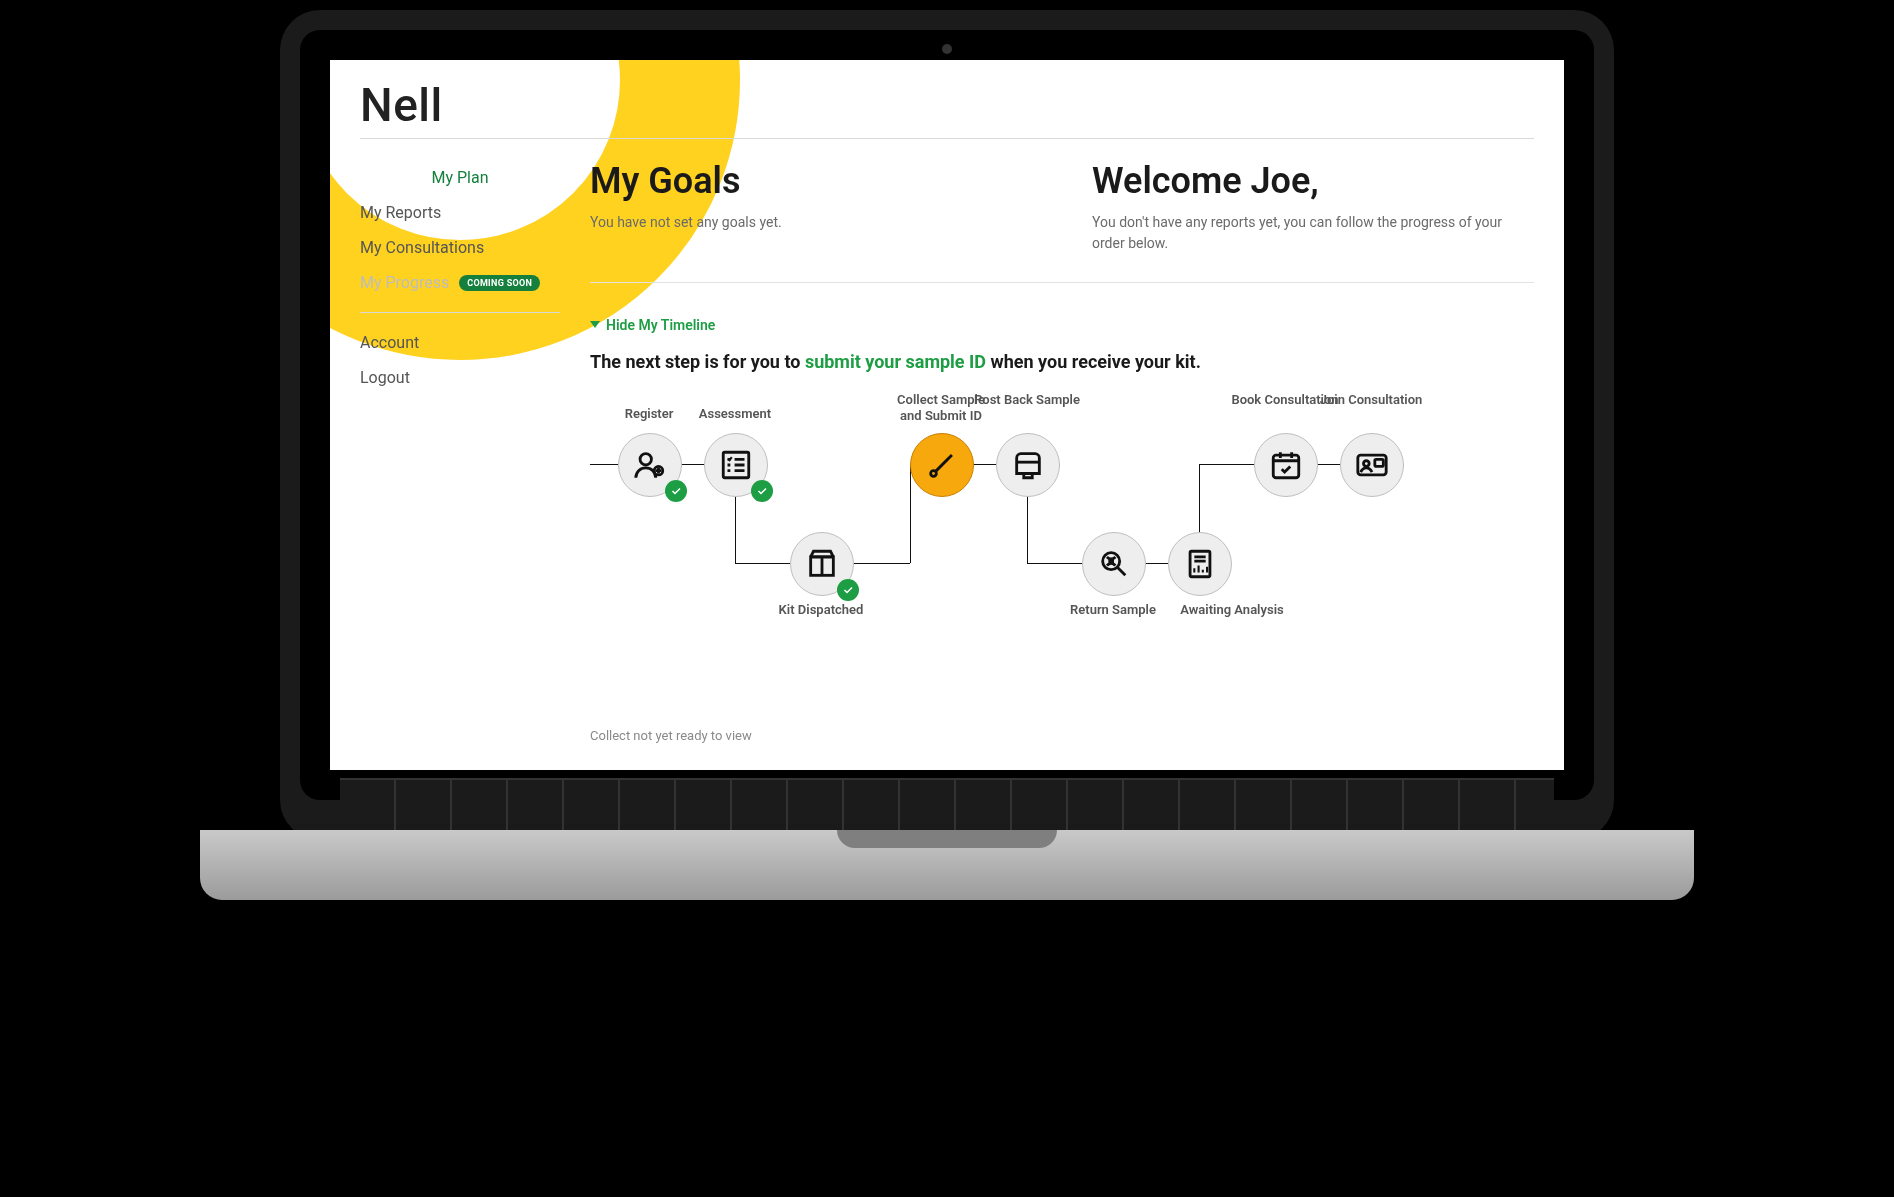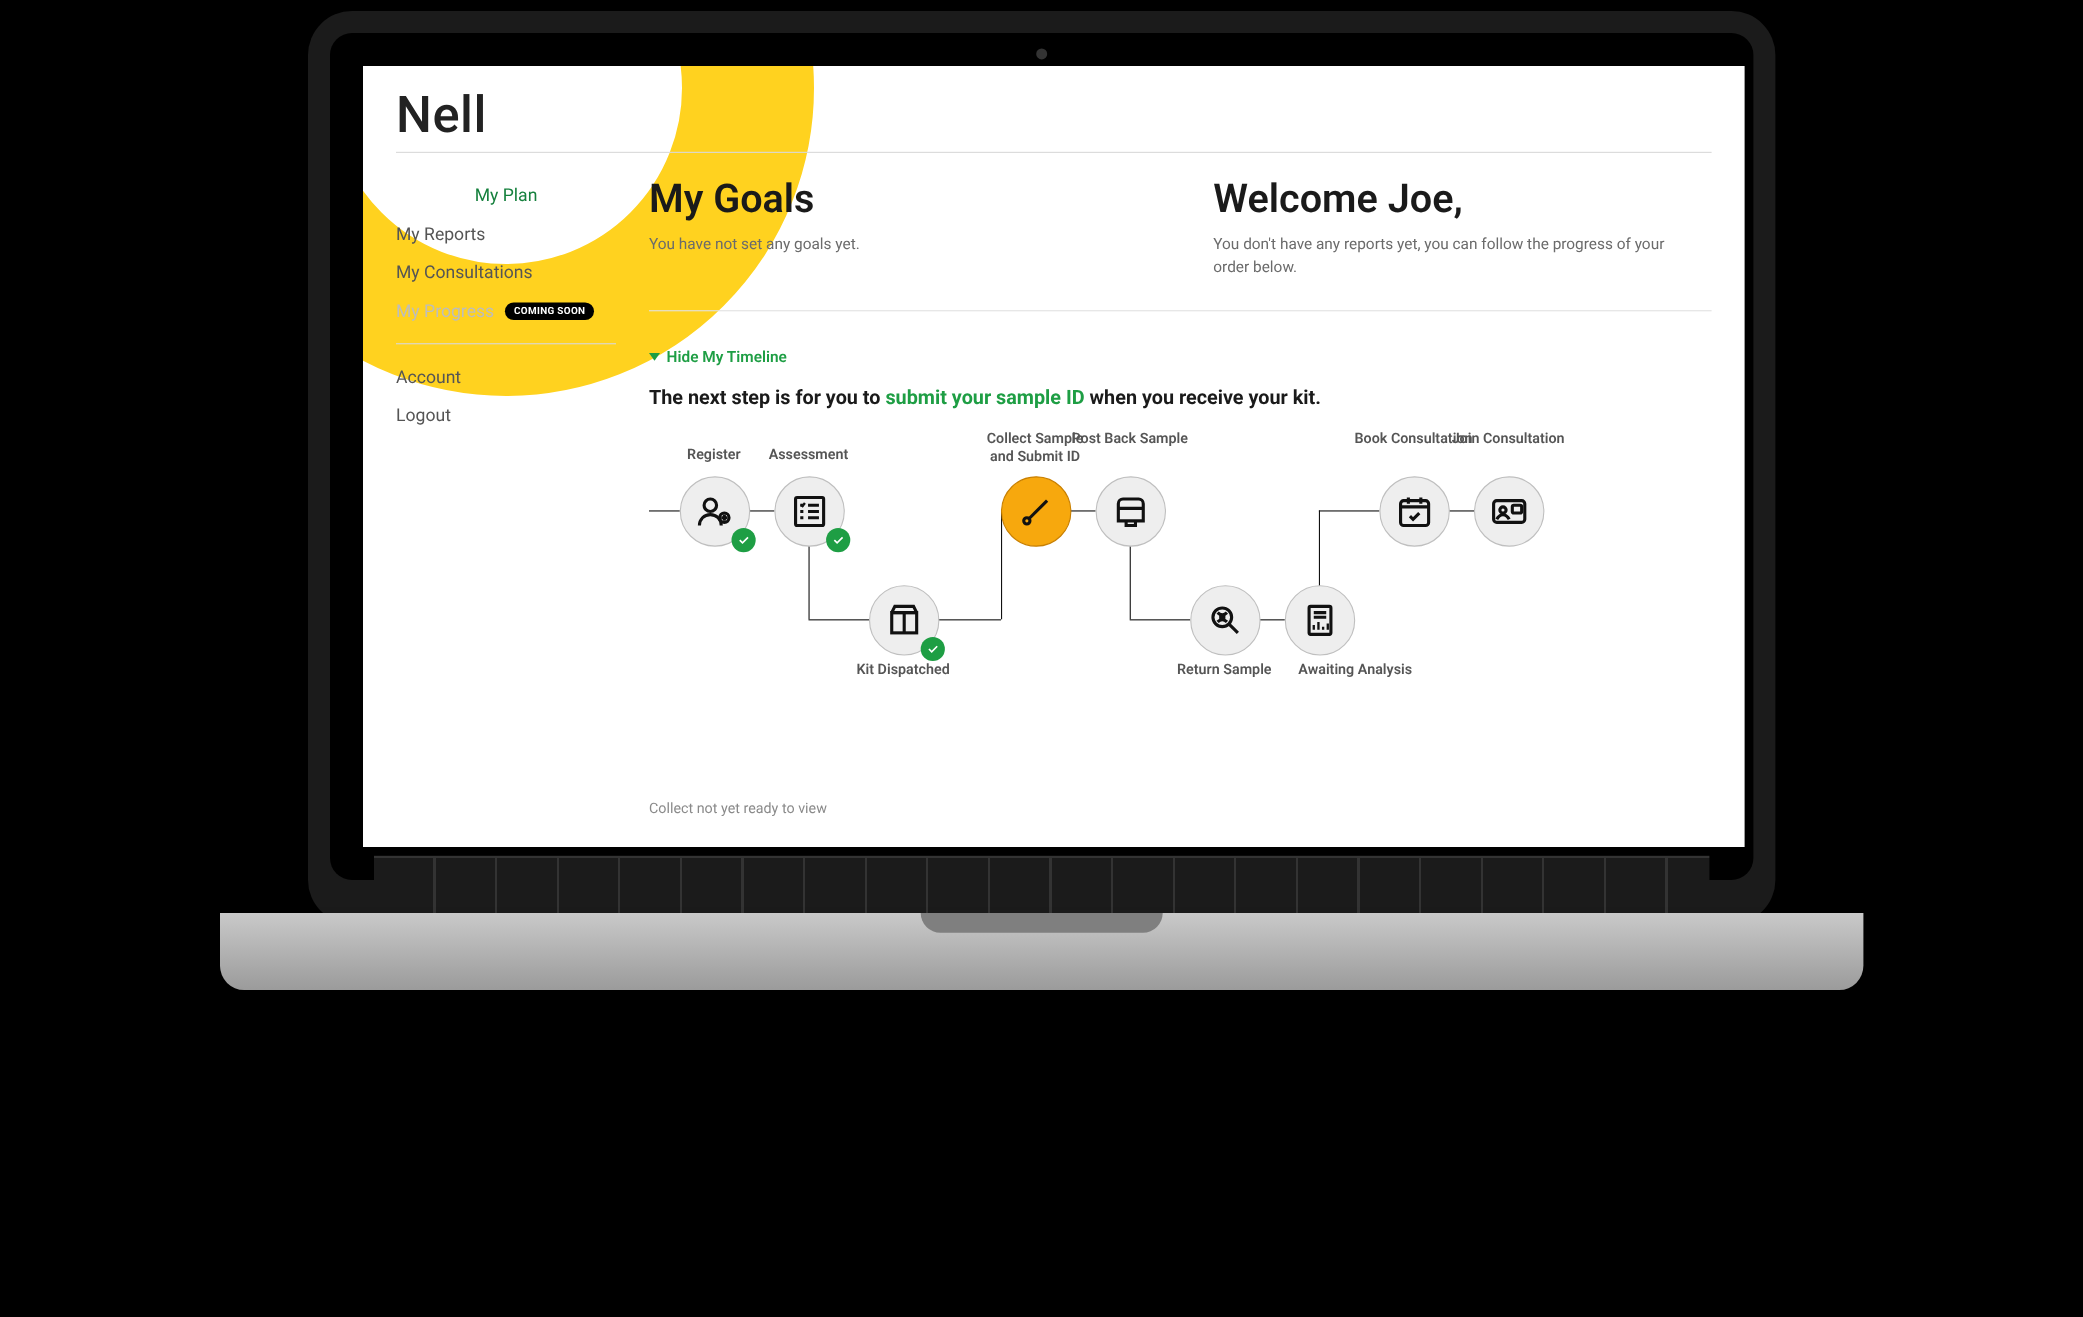--- a/index.html
+++ b/index.html
@@ -1,36 +1,36 @@
 <!DOCTYPE html>
 <html><head>
 <meta charset="utf-8">
 <style>
   html,body{margin:0;padding:0;background:#000;font-family:-apple-system,BlinkMacSystemFont,"Segoe UI",Roboto,Helvetica,Arial,sans-serif;color:#222;}
   
   .stage{width:1494px;height:958px;margin:0 auto;position:relative;}
   .laptop{position:absolute;left:80px;top:10px;width:1334px;height:830px;border-radius:40px;background:#1b1b1b;box-shadow:0 40px 60px rgba(0,0,0,.6);}
   .screen-bezel{position:absolute;left:100px;top:30px;width:1294px;height:770px;background:#000;border-radius:20px;}
   .camera{position:absolute;left:50%;top:14px;width:10px;height:10px;border-radius:50%;background:#333;transform:translateX(-50%);}
-  .screen{position:absolute;left:130px;top:60px;width:1234px;height:710px;background:#fff;overflow:hidden;padding-left:22px;}
+  .screen{position:absolute;left:130px;top:60px;width:1234px;height:710px;background:#fff;overflow:hidden;}
   .base{position:absolute;left:0;top:830px;width:1494px;height:70px;background:linear-gradient(#c9c9c9,#9b9b9b);border-radius:0 0 22px 22px;box-shadow:0 30px 30px rgba(0,0,0,.5);}
   .notch{position:absolute;left:50%;top:830px;width:220px;height:18px;transform:translateX(-50%);background:#7f7f7f;border-radius:0 0 18px 18px;}
   .keys{position:absolute;left:140px;top:778px;width:1214px;height:54px;background:repeating-linear-gradient(90deg,#1b1b1b 0 54px,#333 54px 56px);border-top:2px solid #333;}
 
   
   .app{position:absolute;inset:0;}
   .yellow-swoosh{position:absolute;left:-150px;top:-260px;width:560px;height:560px;border:120px solid #ffd21f;border-radius:50%;box-sizing:border-box;pointer-events:none;}
   .brand{position:absolute;left:30px;top:18px;font-size:46px;font-weight:500;letter-spacing:.5px;}
   .rule-top{position:absolute;left:30px;right:30px;top:78px;height:1px;background:#d9d9d9;}
   .sidebar{position:absolute;left:30px;top:100px;width:200px;}
   .sidebar hr{border:none;border-top:1px solid #d9d9d9;margin:12px 0;}
   .nav-item{display:flex;align-items:center;gap:10px;font-size:16px;color:#555;padding:8px 0;cursor:pointer;}
   .nav-item.active{color:#15803d;font-weight:400;justify-content:center;}
   .nav-item.disabled{color:#bdbdbd;cursor:default;}
-  .badge{background:#000000;color:#fff;font-size:9px;font-weight:700;padding:3px 8px;border-radius:999px;letter-spacing:.3px;}
+  .badge{background:#15803d;color:#fff;font-size:9px;font-weight:700;padding:3px 8px;border-radius:999px;letter-spacing:.3px;}
 
   .main{position:absolute;left:260px;right:30px;top:100px;}
   .cols{display:flex;gap:60px;}
   .col{flex:1;}
   h1{margin:0 0 10px;font-size:36px;font-weight:600;color:#1a1a1a;}
   .subtext{font-size:14px;color:#6b6b6b;line-height:1.5;max-width:440px;}
   .rule-mid{height:1px;background:#e2e2e2;margin:28px 0 30px;}
 
   .timeline-toggle{display:inline-flex;align-items:center;gap:6px;color:#1e9e44;font-size:14px;font-weight:600;cursor:pointer;}
   .timeline-toggle .tri{width:0;height:0;border-left:5px solid transparent;border-right:5px solid transparent;border-top:7px solid #1e9e44;}

